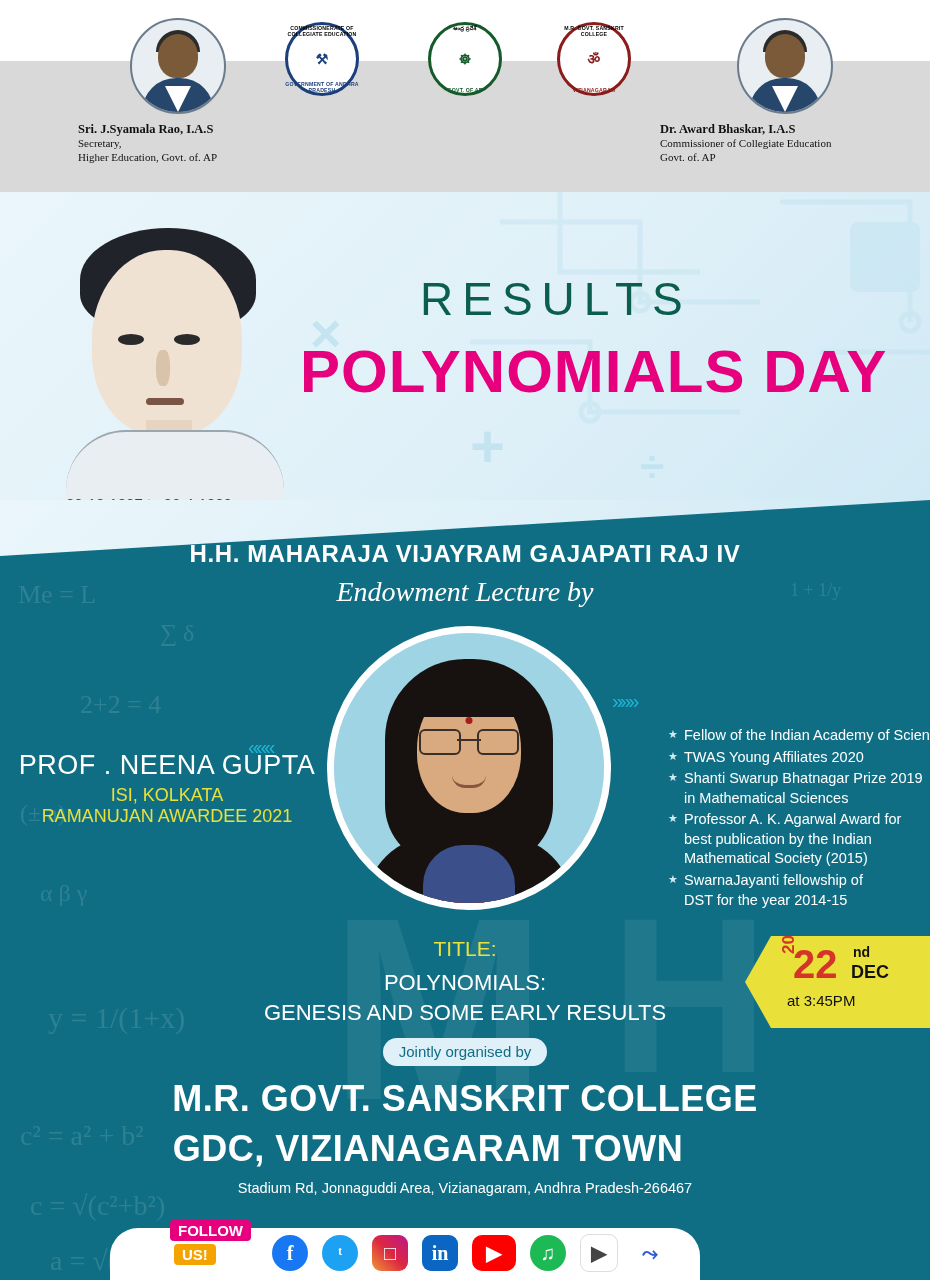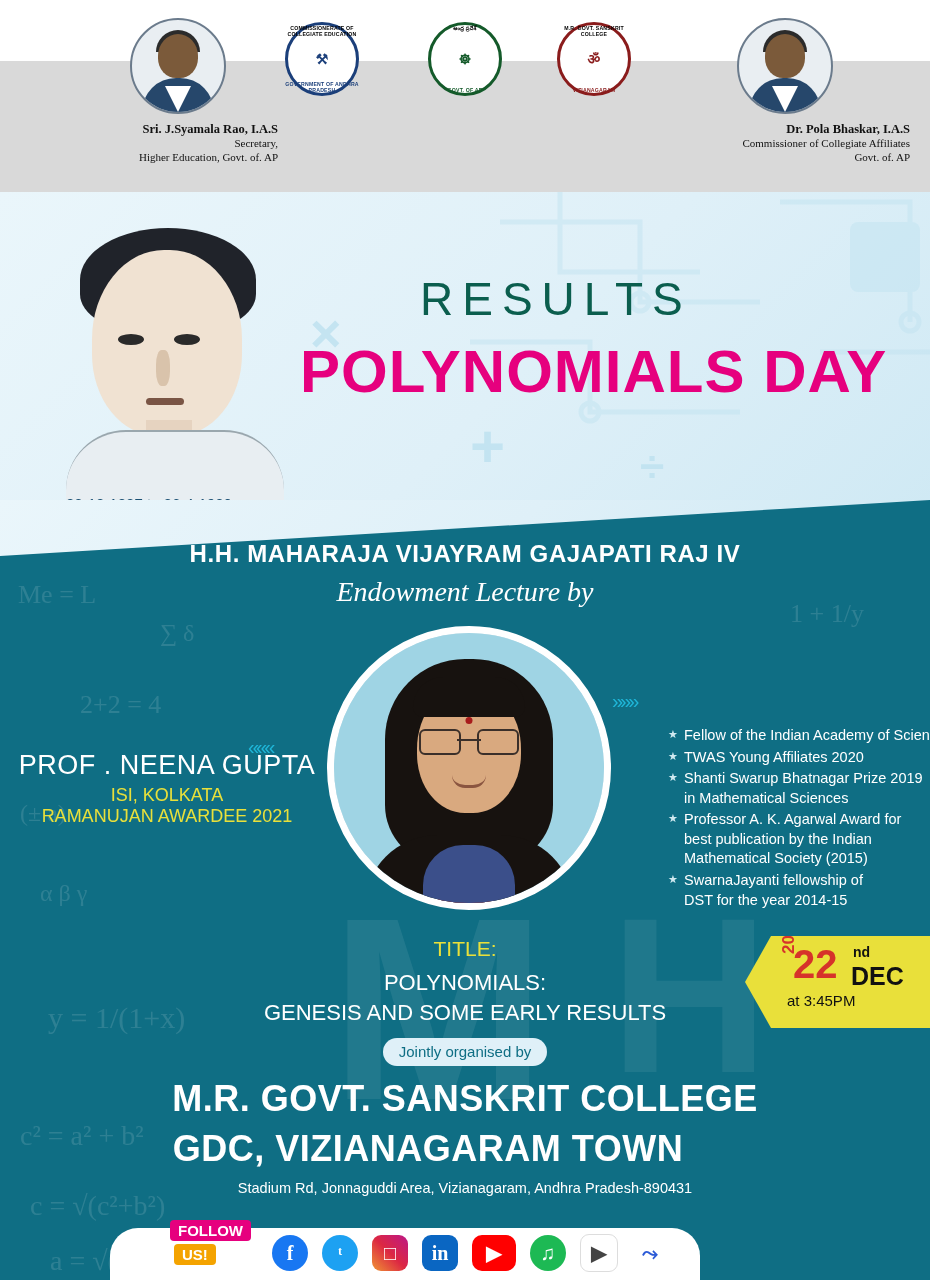--- a/index.html
+++ b/index.html
@@ -8,21 +8,21 @@
     font-family:"Liberation Sans", sans-serif;
     background:#ffffff;position:relative;
   }
   .poster{position:relative;width:930px;height:1280px;overflow:hidden;}
 
   
   .topband{
     position:absolute;left:0;top:0;width:930px;height:192px;
     background:linear-gradient(180deg,#ffffff 0%,#ffffff 32%,#d9d9d9 32%,#d9d9d9 100%);
   }
-  .dig{position:absolute;text-align:right;}
+  .dig{position:absolute;text-align:left;}
   .dig .photo{
     width:92px;height:92px;border-radius:50%;
     border:2px solid #6b7b8c;background:#e9eef2;overflow:hidden;
     margin:0 auto;position:relative;
   }
   .dig .photo .head{
     position:absolute;left:50%;top:14px;transform:translateX(-50%);
     width:40px;height:44px;border-radius:50% 50% 45% 45%;background:#7b5a3a;
   }
   .dig .photo .hair{
@@ -248,21 +248,21 @@
     position:absolute;left:34px;top:18px;color:#d6332a;font-weight:bold;font-size:17px;
     transform:rotate(-90deg);transform-origin:left top;
   }
   .dateflag .dd{
     position:absolute;left:48px;top:6px;color:#d6332a;font-weight:bold;font-size:40px;
   }
   .dateflag .nd{
     position:absolute;left:108px;top:8px;color:#111;font-weight:bold;font-size:14px;
   }
   .dateflag .mon{
-    position:absolute;left:106px;top:26px;color:#111;font-weight:bold;font-size:25px;
+    position:absolute;left:106px;top:26px;color:#111;font-weight:bold;font-size:18px;
   }
   .dateflag .time{
     position:absolute;left:42px;top:56px;color:#111;font-size:15px;
   }
 
   .jointly{
     position:absolute;left:383px;top:538px;width:164px;height:28px;border-radius:14px;
     background:#dff0f8;color:#0f6e84;font-size:15px;text-align:center;line-height:28px;
   }
   .college-1{
@@ -357,22 +357,22 @@
       <div class="arcbot" style="color:#8a1c1c">VIZIANAGARAM</div>
     </div>
 
     <div class="dig" style="left:660px;top:18px;width:250px;">
       <div class="photo">
         <div class="hair"></div>
           <div class="head"></div>
           <div class="body"></div>
           <div class="collar"></div>
       </div>
-      <div class="name">Dr. Pola Bhaskar, I.A.S</div>
-      <div class="role">Commissioner of Collegiate Affiliates</div>
+      <div class="name">Dr. Award Bhaskar, I.A.S</div>
+      <div class="role">Commissioner of Collegiate Education</div>
       <div class="role">Govt. of. AP</div>
     </div>
   </div>
 
   <div class="hero">
     <svg class="circuit" viewBox="0 0 520 300">
       <g stroke="#bfe2f0" stroke-width="5" fill="none">
         <path d="M60 40 H200 V120 H320"></path>
         <path d="M120 10 V90 H260"></path>
         <path d="M340 20 H470 V140"></path>
@@ -411,21 +411,21 @@
     <span class="bigM">M</span>
     <span class="bigH">H</span>
     <span class="formula" style="left:18px;top:80px;font-size:26px;">Me = L</span>
     <span class="formula" style="left:40px;top:190px;font-size:26px;margin-left:40px;">2+2 = 4</span>
     <span class="formula" style="left:20px;top:300px;font-size:24px;">(± a)</span>
     <span class="formula" style="left:40px;top:380px;font-size:24px;">α β γ</span>
     <span class="formula" style="left:48px;top:480px;font-size:30px;margin-top:21px;">y = 1/(1+x)</span>
     <span class="formula" style="left:20px;top:620px;font-size:28px;">c² = a² + b²</span>
     <span class="formula" style="left:30px;top:690px;font-size:28px;">c = √(c²+b²)</span>
     <span class="formula" style="left:50px;top:745px;font-size:28px;">a = √(c²+b²)</span>
-    <span class="formula" style="left:790px;top:80px;font-size:26px;margin-top:19px;">1 + 1/y</span>
+    <span class="formula" style="left:790px;top:80px;font-size:18px;">1 + 1/y</span>
     <span class="formula" style="left:160px;top:120px;font-size:24px;">∑ δ</span>
 
     <div class="endow-name">H.H. MAHARAJA VIJAYRAM GAJAPATI RAJ IV</div>
     <div class="endow-by">Endowment Lecture by</div>
 
     <div class="speaker-photo">
       <div class="bg"></div>
       <div class="hairback"></div>
       <div class="face"></div>
       <div class="fringe"></div>
@@ -485,21 +485,21 @@
       <div class="yr">2021</div>
       <div class="dd">22</div>
       <div class="nd">nd</div>
       <div class="mon">DEC</div>
       <div class="time">at 3:45PM</div>
     </div>
 
     <div class="jointly">Jointly organised by</div>
     <div class="college-1">M.R. GOVT. SANSKRIT COLLEGE</div>
     <div class="college-2">GDC, VIZIANAGARAM TOWN</div>
-    <div class="address">Stadium Rd, Jonnaguddi Area, Vizianagaram, Andhra Pradesh-890431</div>
+    <div class="address">Stadium Rd, Jonnaguddi Area, Vizianagaram, Andhra Pradesh-266467</div>
 
     <div class="footer">
       <div class="white"></div>
       <div class="follow">
         <span class="f1">FOLLOW</span>
         <span class="f2">US!</span>
       </div>
       <div class="social">
         <span class="sic fb">f</span>
         <span class="sic tw">ᵗ</span>

